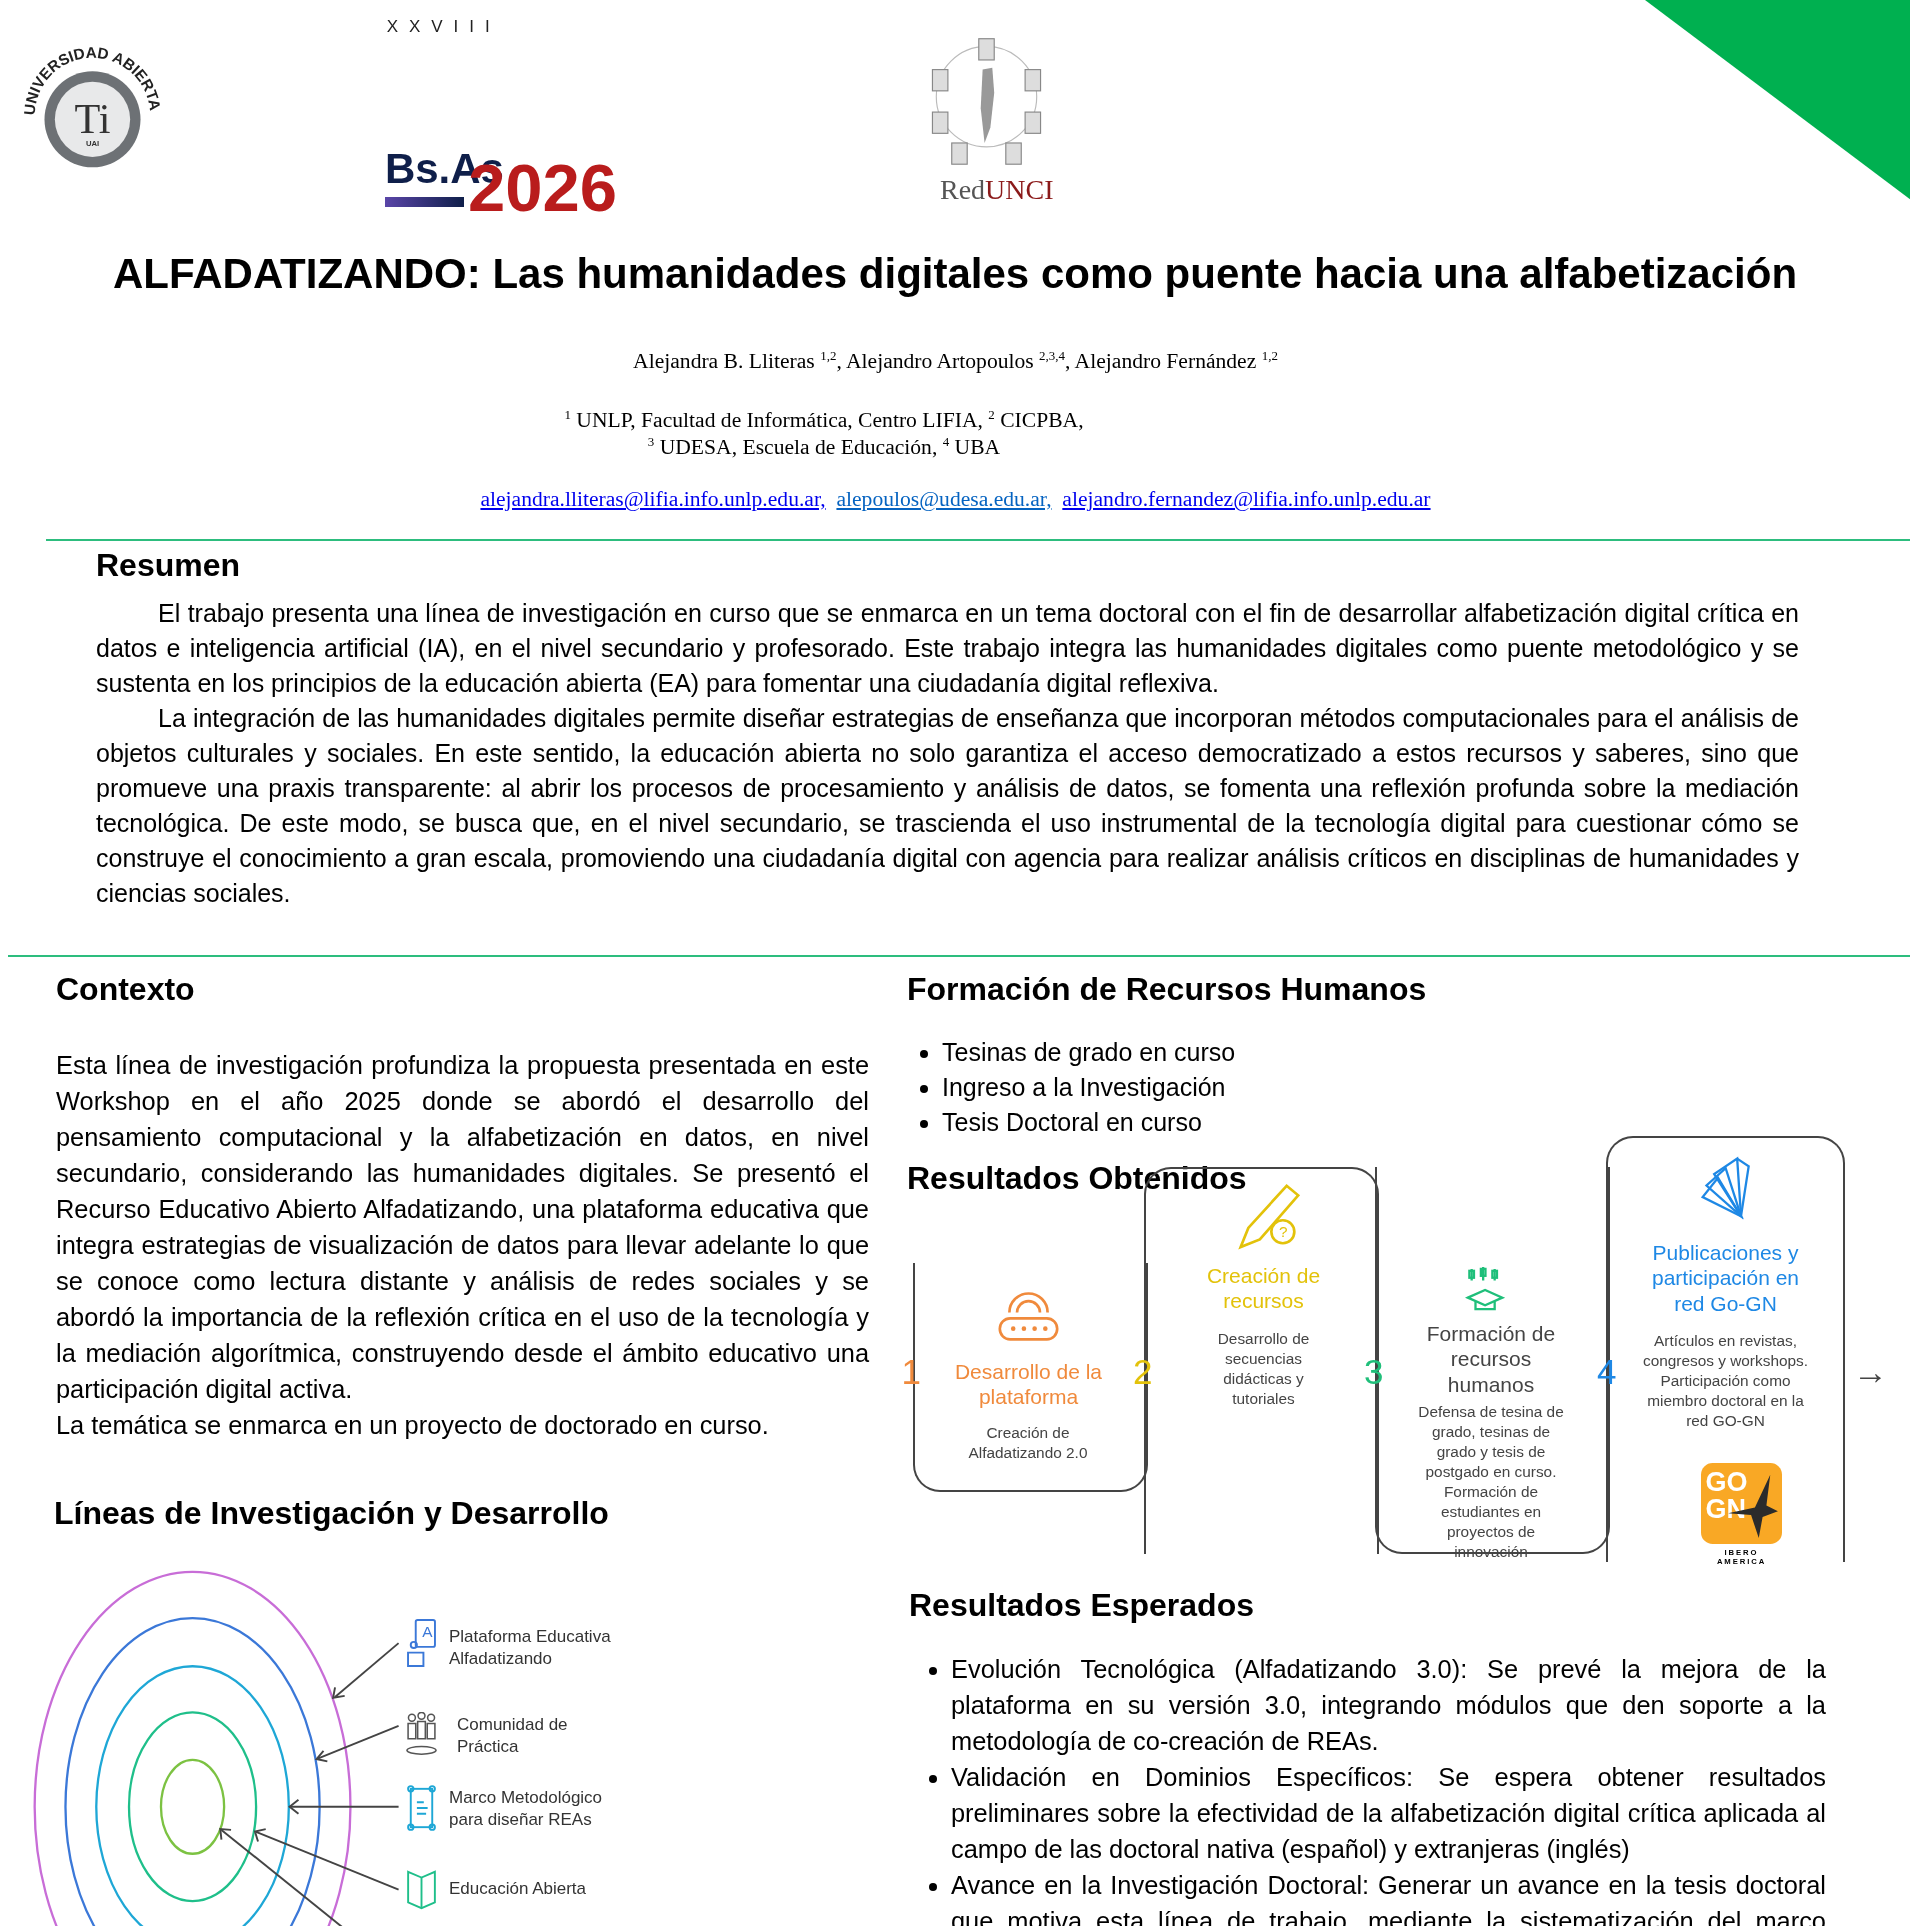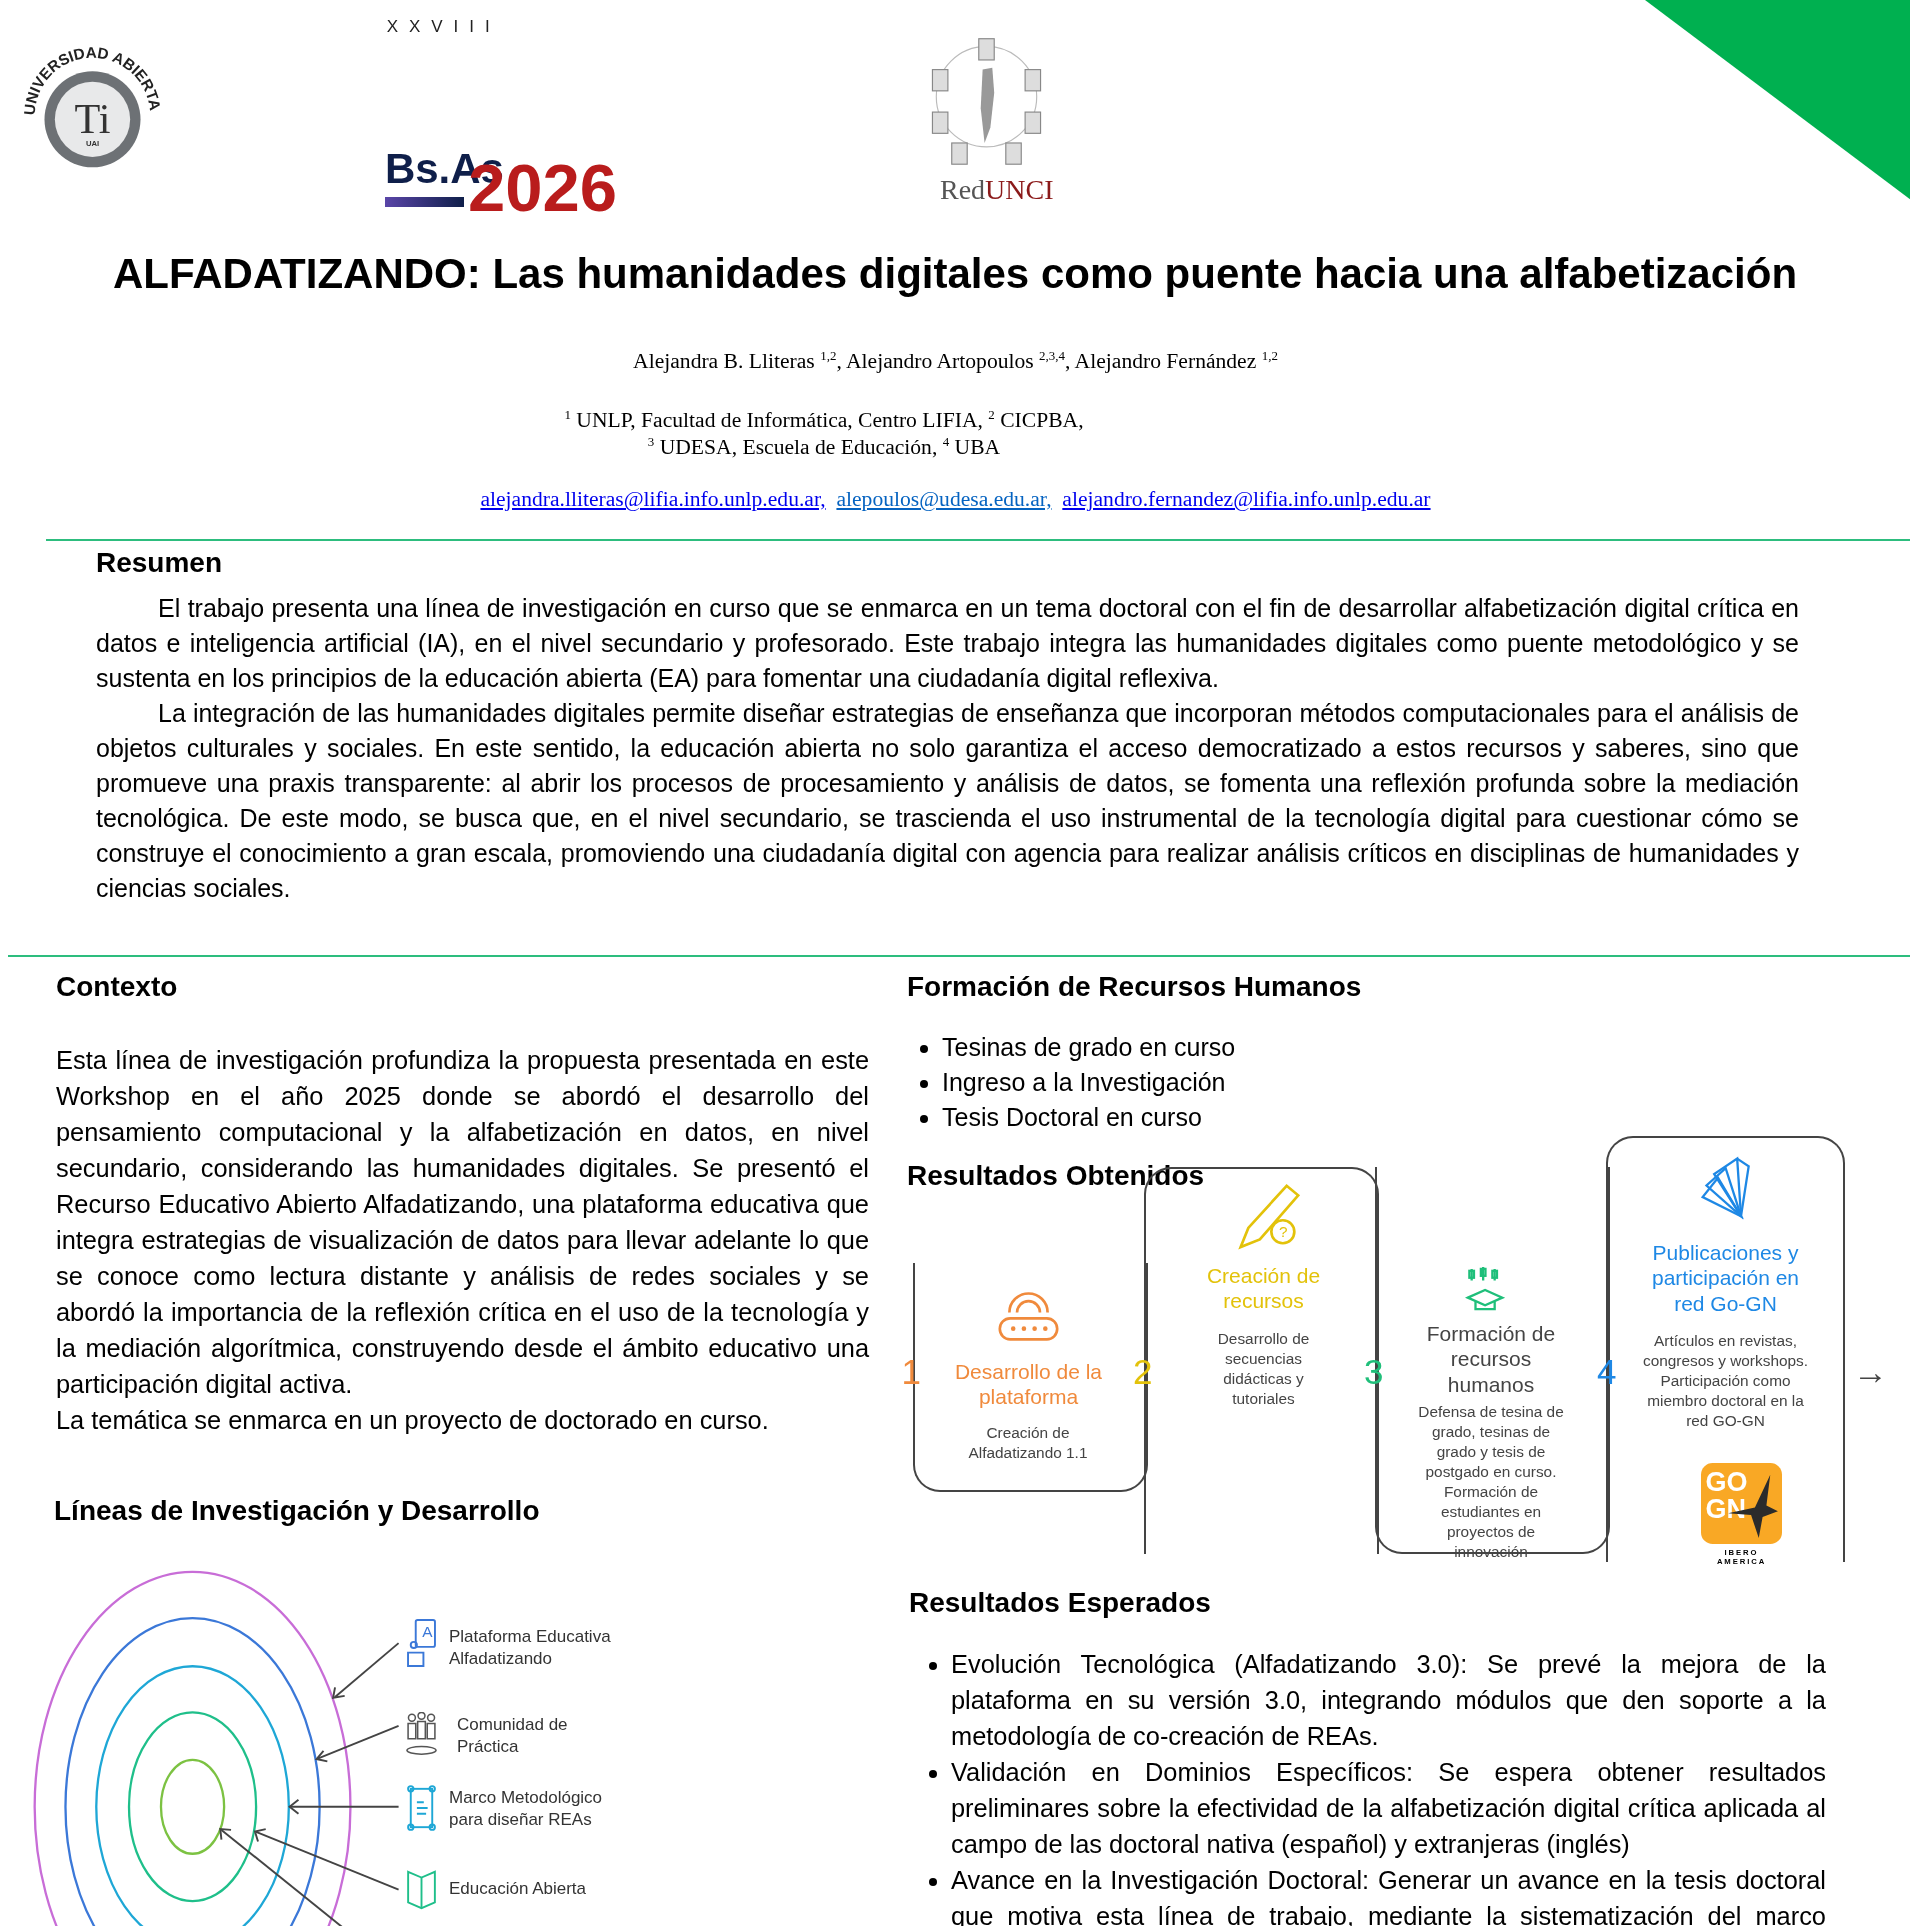--- a/index.html
+++ b/index.html
@@ -6,21 +6,21 @@
   body{width:1911px;height:2702px;position:relative;overflow:hidden;font-family:"Liberation Sans",sans-serif;color:#000;}
   .abs{position:absolute;}
   .corner{position:absolute;right:0;top:0;width:0;height:0;border-top:200px solid #00b050;border-left:266px solid transparent;}
   .hr{position:absolute;height:2.3px;background:#2dbd7e;}
   .title{left:46px;top:247px;width:1818px;text-align:center;font-weight:bold;font-size:42px;line-height:54px;}
   .authors{left:0;top:340px;width:1911px;text-align:center;font-family:"Liberation Serif",serif;font-size:21.6px;line-height:31px;}
   .aff{left:0;width:1648px;text-align:center;font-family:"Liberation Serif",serif;font-size:21.6px;line-height:27px;}
   sup{font-size:0.6em;}
   .emails{left:0;top:487px;width:1911px;text-align:center;font-family:"Liberation Serif",serif;font-size:21.6px;}
   .emails a{color:#0000ee;text-decoration:underline;}
-  h2{margin:0;font-size:28px;font-weight:bold;}
+  h2{margin:0;font-size:32px;font-weight:bold;}
   .body-text{font-size:25px;line-height:35px;text-align:justify;}
   .indent{text-indent:62px;}
   ul.bul{margin:0;padding-left:39px;font-size:25px;line-height:35px;}
   ul.bul li{text-align:justify;}
   .step-box{position:absolute;border:2.7px solid #444;border-radius:27px;}
   .step-num{position:absolute;font-size:35px;}
   .step-title{position:absolute;text-align:center;font-size:21px;line-height:25.4px;}
   .step-desc{position:absolute;text-align:center;font-size:15.4px;line-height:20px;color:#444;}
   .ring-label{position:absolute;font-size:17px;color:#333;line-height:22.3px;}
 </style>
@@ -130,21 +130,21 @@
         <rect x="15" y="95" width="150" height="55" rx="27"></rect>
       </g>
       <g fill="#f08a3c">
         <circle cx="50" cy="122" r="6"></circle>
         <circle cx="78" cy="122" r="6"></circle>
         <circle cx="106" cy="122" r="6"></circle>
         <circle cx="134" cy="122" r="6"></circle>
       </g>
     </svg>
   <div class="step-title" style="left:58px;top:223px;width:169px;color:#f08a3c;">Desarrollo de la plataforma</div>
-  <div class="step-desc" style="left:65px;top:287px;width:154px;">Creación de Alfadatizando 1.1</div>
+  <div class="step-desc" style="left:65px;top:287px;width:154px;">Creación de Alfadatizando 2.0</div>
 
   <div class="step-num" style="left:247px;top:216px;color:#e3c20a;">2</div>
   <svg class="abs" style="left:347px;top:42px;" width="69" height="73" viewBox="0 0 180 190">
       <g fill="none" stroke="#e3c20a" stroke-width="7">
         <path d="M20 180 L40 130 L140 20 L170 45 L70 160 Z"></path>
         <circle cx="130" cy="140" r="30"></circle>
         <text x="120" y="155" font-size="40" fill="#e3c20a" stroke="none">?</text>
       </g>
     </svg>
   <div class="step-title" style="left:308px;top:127px;width:139px;color:#e3c20a;">Creación de recursos</div>

